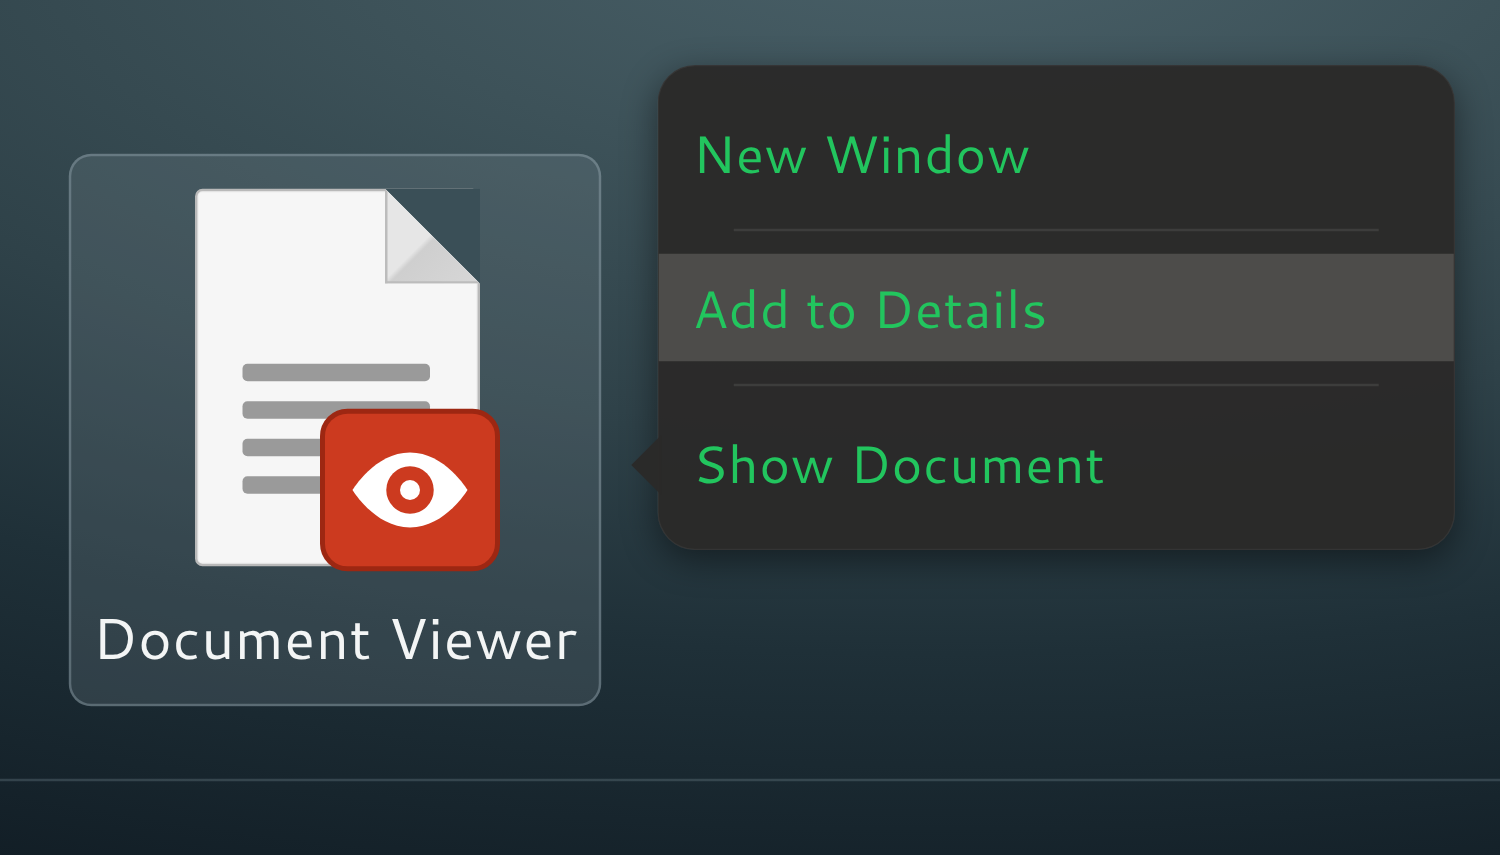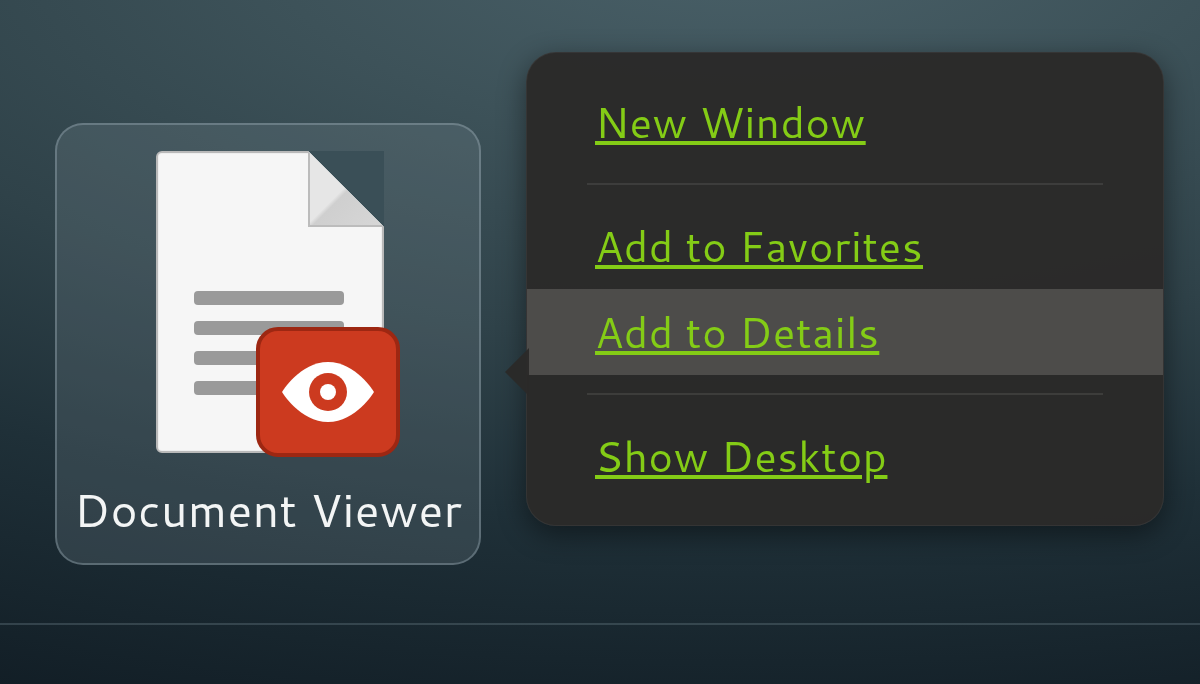--- a/index.html
+++ b/index.html
@@ -27,21 +27,21 @@
     border-top: 2px solid rgba(110,130,138,0.35);
   }
 
   
   .app-tile {
     position: absolute;
     left: 55px;
     top: 123px;
     width: 426px;
     height: 442px;
-    border-radius: 28px;
+    border-radius: 18px;
     background: rgba(120,140,148,0.24);
     border: 2px solid rgba(160,180,188,0.38);
     box-sizing: border-box;
     display: flex;
     flex-direction: column;
     align-items: center;
   }
 
   .app-icon-wrap {
     margin-top: 26px;
@@ -158,28 +158,27 @@
     width: 0;
     height: 0;
     border-top: 24px solid transparent;
     border-bottom: 24px solid transparent;
     border-right: 24px solid rgba(43,42,41,0.96);
   }
 
   .menu-item {
     height: 86px;
     line-height: 86px;
-    padding: 0 68px;
-    color: #84cc16;
+    padding: 0 27px;
+    color: #22c55e;
     font-size: 42px;
     font-weight: 400;
     letter-spacing: 0.5px;
     cursor: pointer;
     white-space: nowrap;
-    text-decoration: underline;
   }
   .menu-item.hover {
     background: #4d4c4a;
   }
 
   .menu-sep {
     height: 2px;
     background: #4d4c4a;
     margin: 18px 60px;
     opacity: 0.55;
@@ -211,20 +210,19 @@
   <div class="app-label">Document Viewer</div>
 </div>
 
 <div class="context-menu">
   <div class="menu-pointer"></div>
 
   <div class="menu-item">New Window</div>
 
   <div class="menu-sep"></div>
 
-  <div class="menu-item">Add to Favorites</div>
 
   <div class="menu-item hover">Add to Details</div>
 
   <div class="menu-sep"></div>
 
-  <div class="menu-item">Show Desktop</div>
+  <div class="menu-item">Show Document</div>
 </div>
 
 </body></html>

